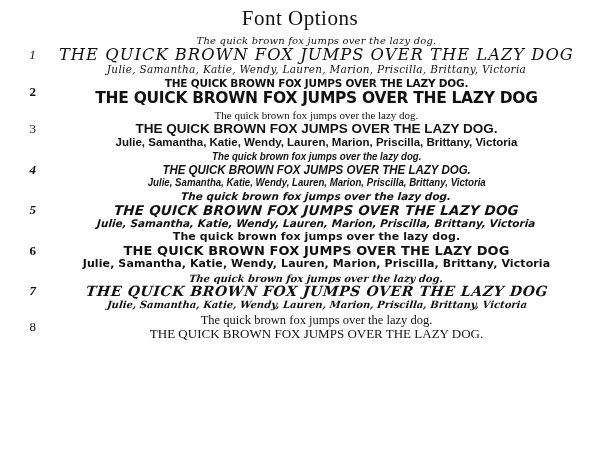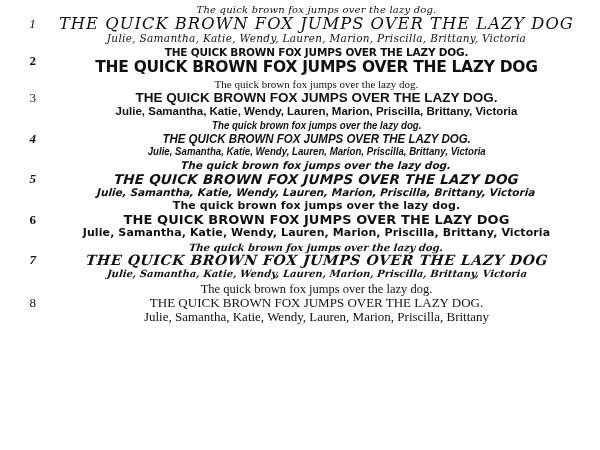--- a/index.html
+++ b/index.html
@@ -116,20 +116,21 @@
   .f8 .line-big { font-size: 13px; }
   .f8 .line-names { font-size: 13px; }
 
   .row-1 .row-num { margin-top: 0; }
 </style>
 </head>
 <body>
 
 <div class="page">
 
+  <div class="title">Font Options</div>
 
   <div class="font-list">
 
     <div class="font-row row-1 f1">
       <div class="row-num">1</div>
       <div class="sample-block">
         <span class="line line-small">The quick brown fox jumps over the lazy dog.</span>
         <span class="line line-big">THE QUICK BROWN FOX JUMPS OVER THE LAZY DOG</span>
         <span class="line line-names">Julie, Samantha, Katie, Wendy, Lauren, Marion, Priscilla, Brittany, Victoria</span>
       </div>
@@ -186,18 +187,17 @@
         <span class="line line-big">THE QUICK BROWN FOX JUMPS OVER THE LAZY DOG</span>
         <span class="line line-names">Julie, Samantha, Katie, Wendy, Lauren, Marion, Priscilla, Brittany, Victoria</span>
       </div>
     </div>
 
     <div class="font-row f8">
       <div class="row-num">8</div>
       <div class="sample-block">
         <span class="line line-small">The quick brown fox jumps over the lazy dog.</span>
         <span class="line line-big">THE QUICK BROWN FOX JUMPS OVER THE LAZY DOG.</span>
-        <span class="line line-names">Julie, Samantha, Katie, Wendy, Lauren, Marion, Priscilla, Brittany</span>
       </div>
     </div>
 
   </div>
 </div>
 
 </body></html>

